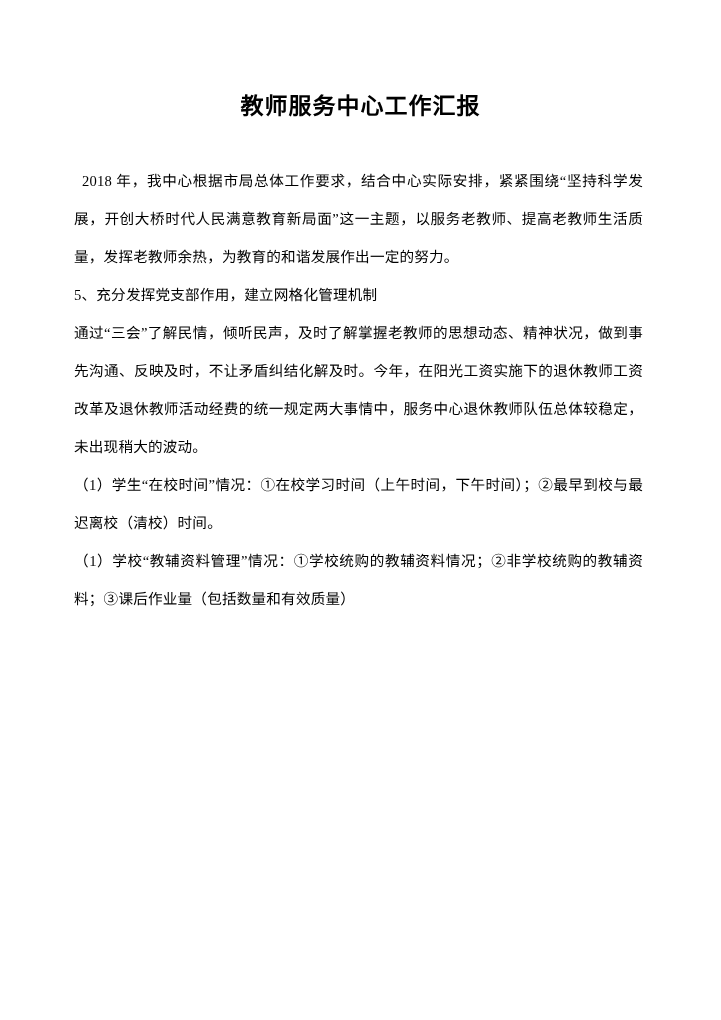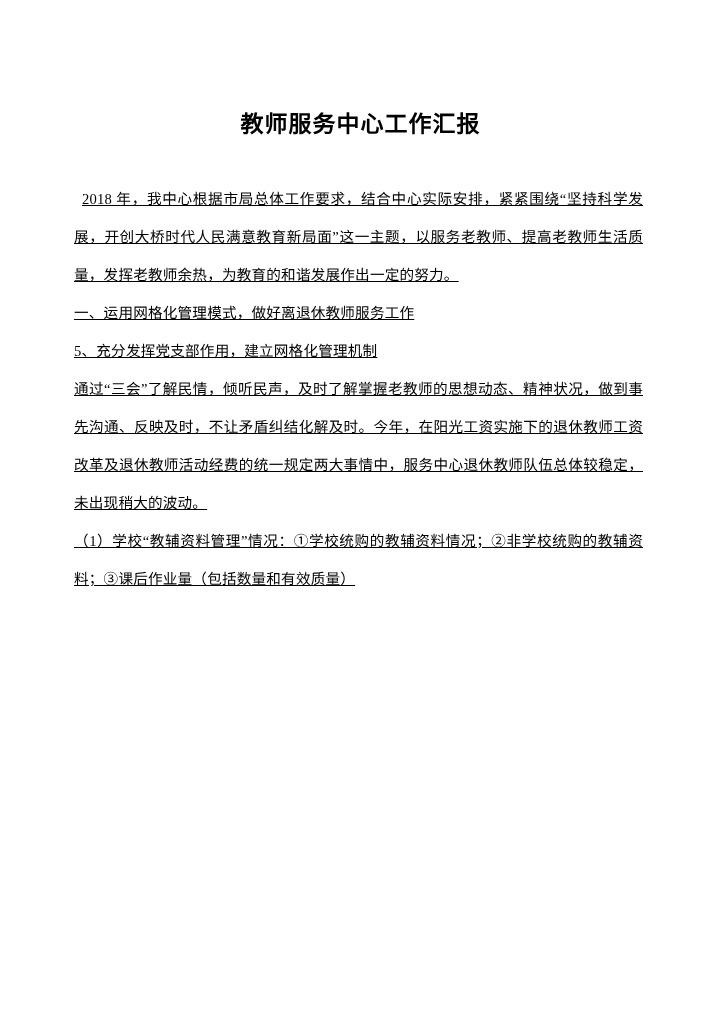--- a/index.html
+++ b/index.html
@@ -13,21 +13,21 @@
     height: 1020px;
     font-family: "Liberation Serif", "DejaVu Serif", serif;
     color: #000000;
     overflow: hidden;
   }
   .page {
     position: relative;
     width: 721px;
     height: 1020px;
     box-sizing: border-box;
-    padding: 80px 74px 40px 74px;
+    padding: 62px 74px 40px 74px;
     background: #ffffff;
     border-radius: 14px;
   }
   .doc-title {
     text-align: center;
     font-size: 23px;
     font-weight: bold;
     letter-spacing: 1px;
     margin: 28px 0 0 0;
     line-height: 34px;
@@ -37,34 +37,33 @@
     margin-top: 38px;
   }
   p.para {
     margin: 0 4px 0 0;
     font-size: 14.6px;
     line-height: 38px;
     text-align: justify;
     text-justify: inter-ideograph;
     letter-spacing: 0.2px;
     font-family: "Liberation Serif", "DejaVu Serif", serif;
-    text-decoration: underline;
   }
   p.first {
     text-indent: 8px;
   }
 </style>
 </head>
 <body>
 
 <div class="page">
 
   <h1 class="doc-title">教师服务中心工作汇报</h1>
 
   <div class="body-block">
     <p class="para first"> 2018 年，我中心根据市局总体工作要求，结合中心实际安排，紧紧围绕“坚持科学发展，开创大桥时代人民满意教育新局面”这一主题，以服务老教师、提高老教师生活质量，发挥老教师余热，为教育的和谐发展作出一定的努力。</p>
-    <p class="para">一、运用网格化管理模式，做好离退休教师服务工作</p>
     <p class="para">5、充分发挥党支部作用，建立网格化管理机制</p>
     <p class="para">通过“三会”了解民情，倾听民声，及时了解掌握老教师的思想动态、精神状况，做到事先沟通、反映及时，不让矛盾纠结化解及时。今年，在阳光工资实施下的退休教师工资改革及退休教师活动经费的统一规定两大事情中，服务中心退休教师队伍总体较稳定，未出现稍大的波动。</p>
+    <p class="para">（1）学生“在校时间”情况：①在校学习时间（上午时间，下午时间）；②最早到校与最迟离校（清校）时间。</p>
     <p class="para">（1）学校“教辅资料管理”情况：①学校统购的教辅资料情况；②非学校统购的教辅资料；③课后作业量（包括数量和有效质量）</p>
   </div>
 
 </div>
 
 </body></html>

